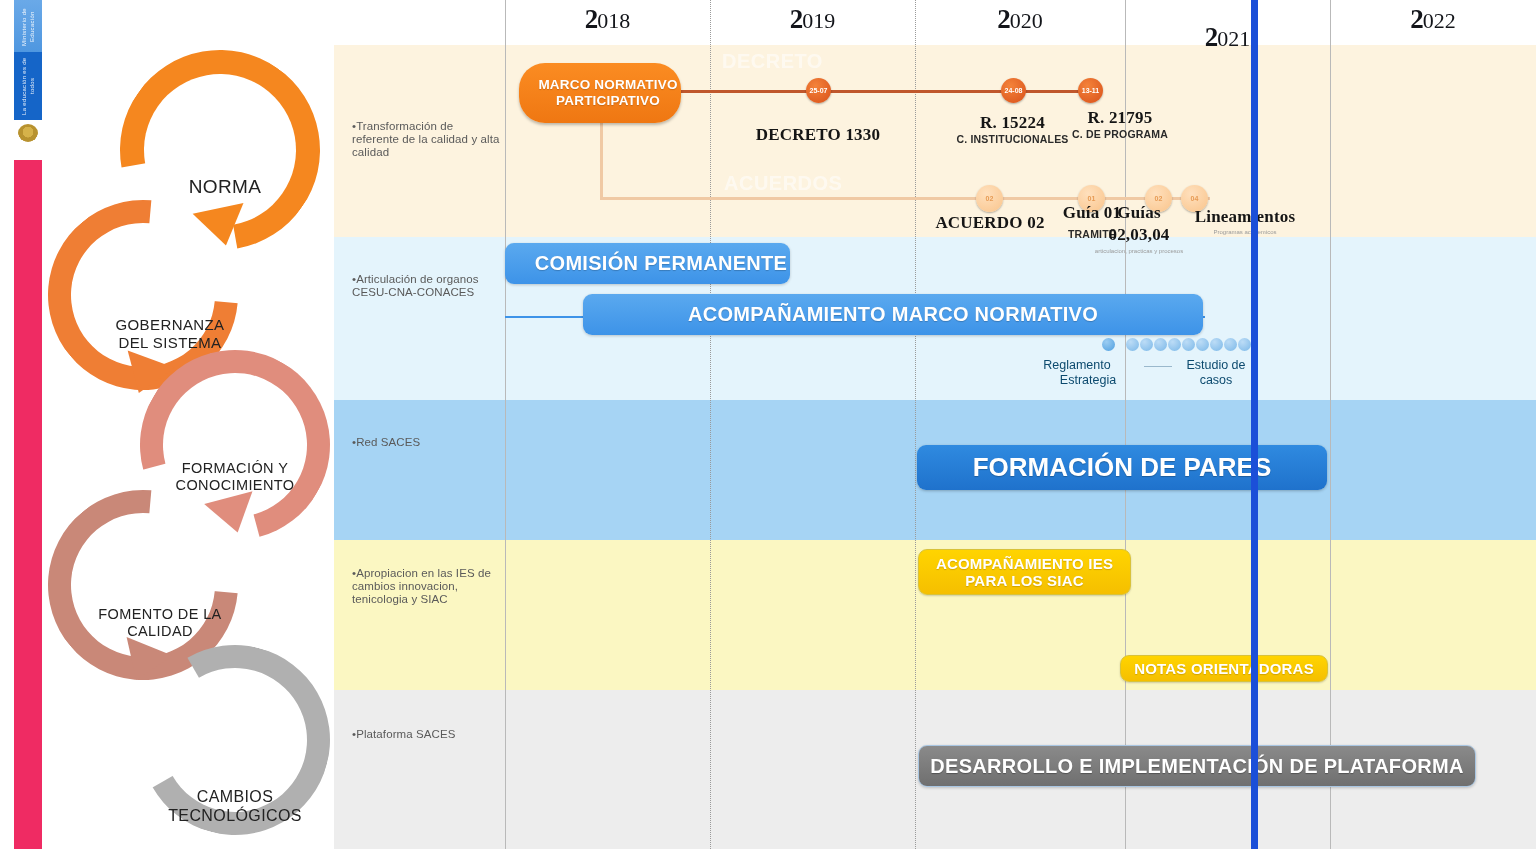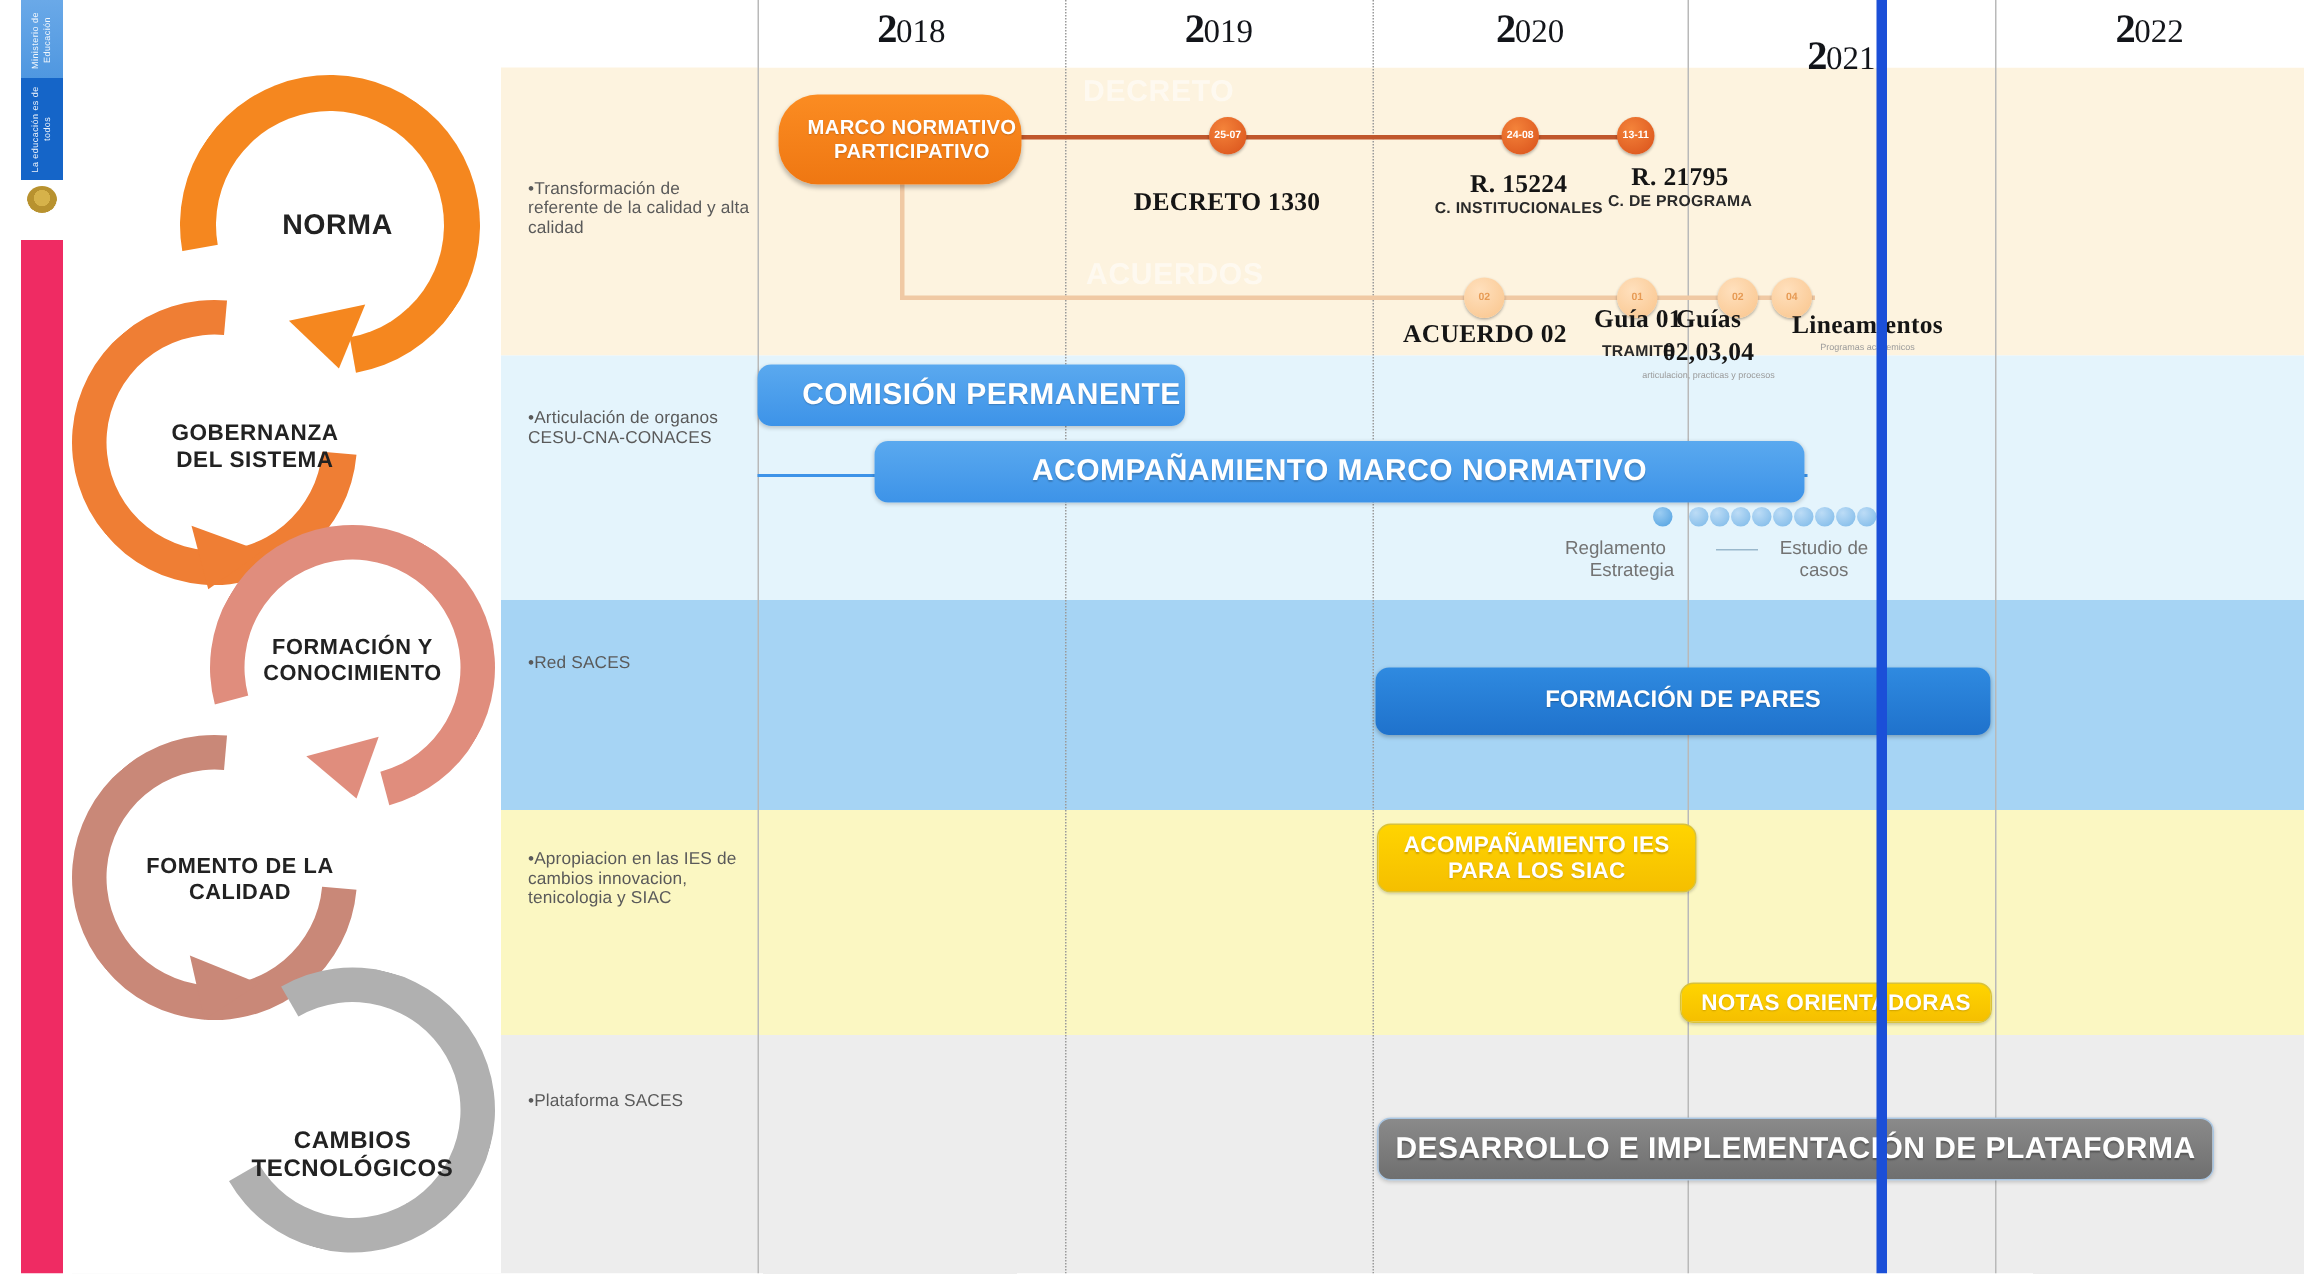--- a/index.html
+++ b/index.html
@@ -46,41 +46,41 @@
   .colsep { position:absolute; top:0; width:1px; height:849px; }
   .colsep.solid { background:#b9b9b9; }
   .colsep.dotted { border-left:1px dotted #9a9a9a; width:0; }
 
   
   .todayline { position:absolute; left:1251px; top:0; width:7px; height:849px;
       background:#1b4fd8; }
 
   
   .cyc { position:absolute; border-style:solid; border-radius:50%; background:transparent; }
-  .cyc-label { position:absolute; text-align:center; font-weight:bold;
-      color:#222; letter-spacing:.4px; line-height:1.18; }
+  .cyc-label { position:absolute; text-align:center; font-weight:normal;
+      color:#222; letter-spacing:.4px; line-height:1.18;margin-top:36px; }
   .arrowhead { position:absolute; width:0; height:0; }
 
   
   .bullet { position:absolute; font-size:11.5px; color:#5a5a5a; line-height:13px;
       letter-spacing:.1px; }
 
   
   .pill { position:absolute; display:flex; align-items:center; justify-content:center;
       text-align:center; color:#fff; font-weight:bold; line-height:1.15; }
 
   .pill-orange { background:linear-gradient(180deg,#fb8c22,#ef7712);
       border-radius:26px; font-size:13.5px; letter-spacing:.2px;
       box-shadow:0 2px 3px rgba(0,0,0,.25); text-shadow:0 1px 1px rgba(0,0,0,.18); }
 
   .bar-blue { background:linear-gradient(180deg,#5aa9ef,#3d93e8); border-radius:9px;
       color:#fff; font-size:20px; letter-spacing:.3px;
       box-shadow:0 1px 3px rgba(0,0,0,.2); text-shadow:0 1px 1px rgba(0,0,0,.2); }
   .bar-blue-dark { background:linear-gradient(180deg,#2f8ae0,#1f72cc); border-radius:9px;
-      color:#fff; font-size:16px; box-shadow:0 1px 3px rgba(0,0,0,.25);
+      color:#fff; font-size:26px; box-shadow:0 1px 3px rgba(0,0,0,.25);
       text-shadow:0 1px 1px rgba(0,0,0,.25); }
   .bar-yellow { background:linear-gradient(180deg,#ffd400,#f5bf00);
       border:1px solid #d8c23a; border-radius:9px; color:#ffffff;
       font-size:15px; letter-spacing:.2px; text-shadow:0 1px 1px rgba(160,120,0,.45);
       box-shadow:0 1px 2px rgba(0,0,0,.18); }
   .bar-gray { background:linear-gradient(180deg,#8a8a8a,#6f6f6f);
       border:1px solid #a9c6e2; border-radius:9px; color:#fff; font-size:20px;
       letter-spacing:.3px; text-shadow:0 1px 1px rgba(0,0,0,.3);
       box-shadow:0 1px 3px rgba(0,0,0,.2); }
 
@@ -101,21 +101,21 @@
       color:#151515; white-space:nowrap; letter-spacing:.2px; }
   .evt .t2 { font-size:10.5px; font-weight:bold; color:#2a2a2a; white-space:nowrap;
       letter-spacing:.2px; }
   .evt .t3 { font-size:6px; color:#9a9a9a; white-space:nowrap; }
 
   
   .dotrow { position:absolute; display:flex; align-items:center; gap:1px; }
   .bdot { width:13px; height:13px; border-radius:50%;
       background:radial-gradient(circle at 35% 30%, #bcdcf6, #7bb8e8); }
   .bdot.solo { background:radial-gradient(circle at 35% 30%, #9ccdf2, #4e9fe0); }
-  .leg { position:absolute; text-align:center; font-size:12.5px; color:#737373;
+  .leg { position:absolute; text-align:center; font-size:12.5px; color:#0c4a6e;
       line-height:15px; }
   .legline { position:absolute; height:1px; background:#9ab8cc; }
 
   
   .ghost { position:absolute; color:#ffffff; font-weight:bold; opacity:.55;
       letter-spacing:.5px; }
   .hairline { position:absolute; background:#3d93e8; height:2px; }
 </style>
 </head>
 <body>

